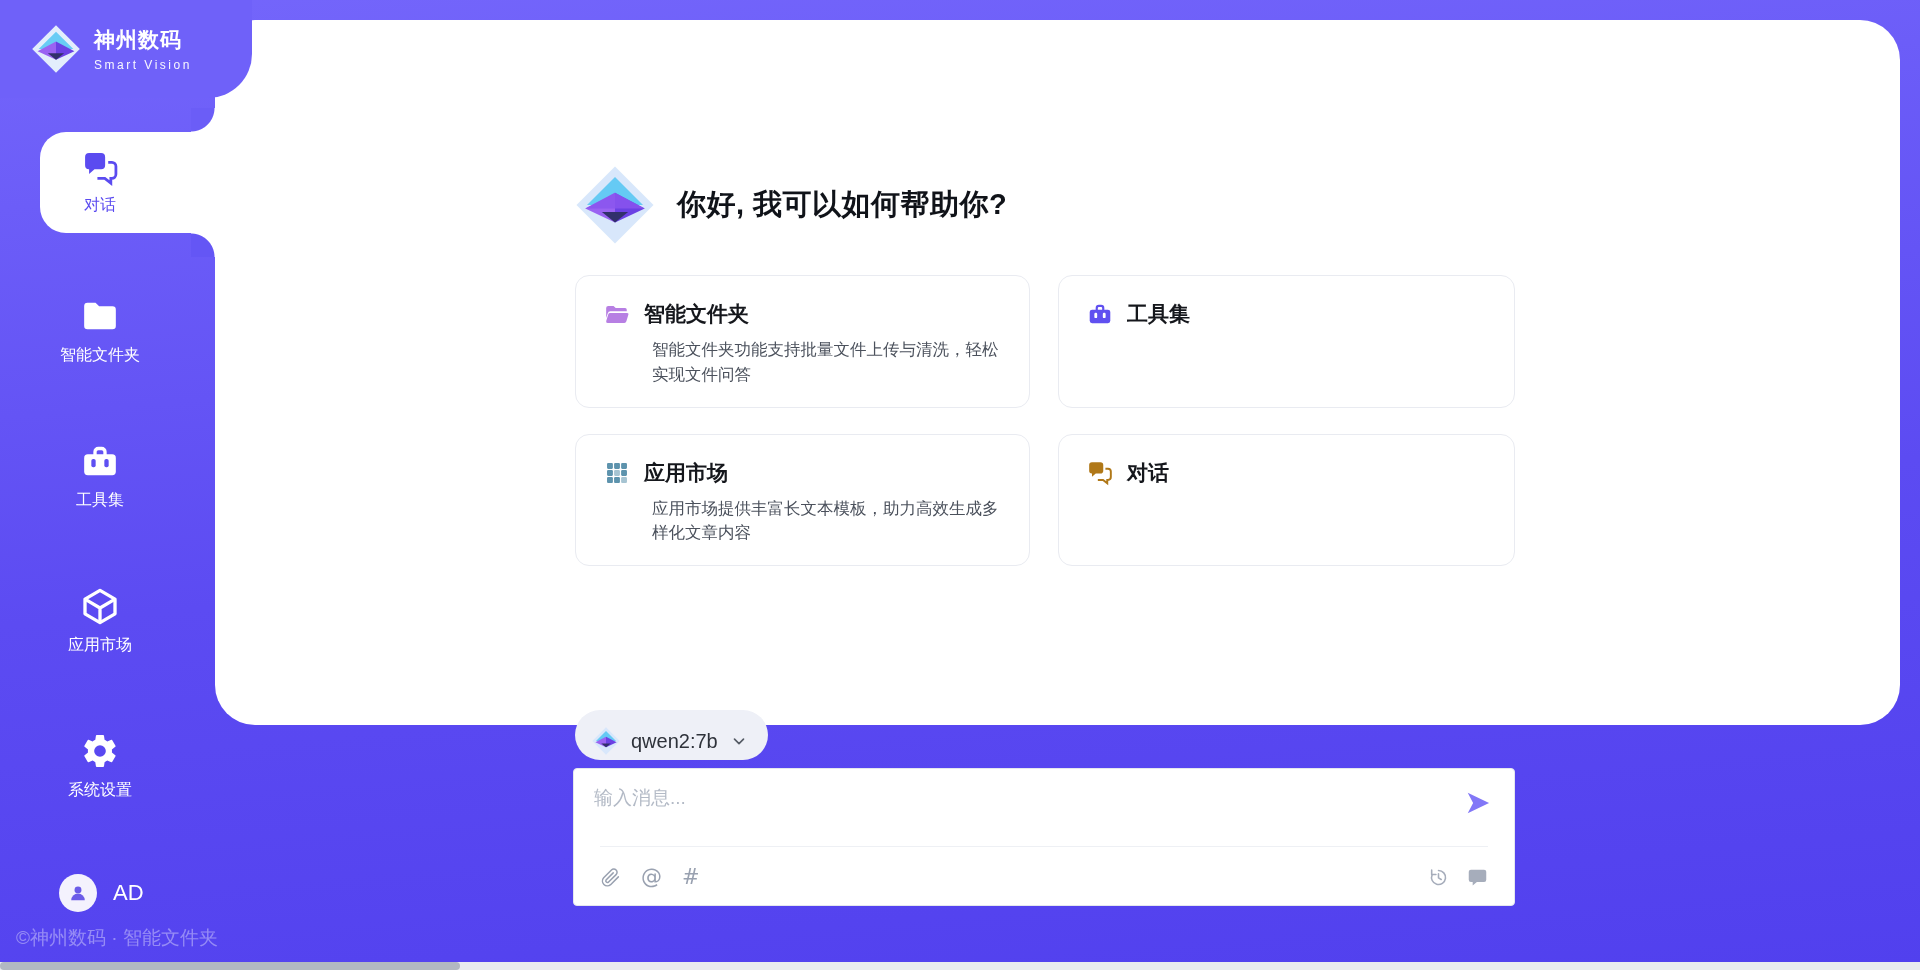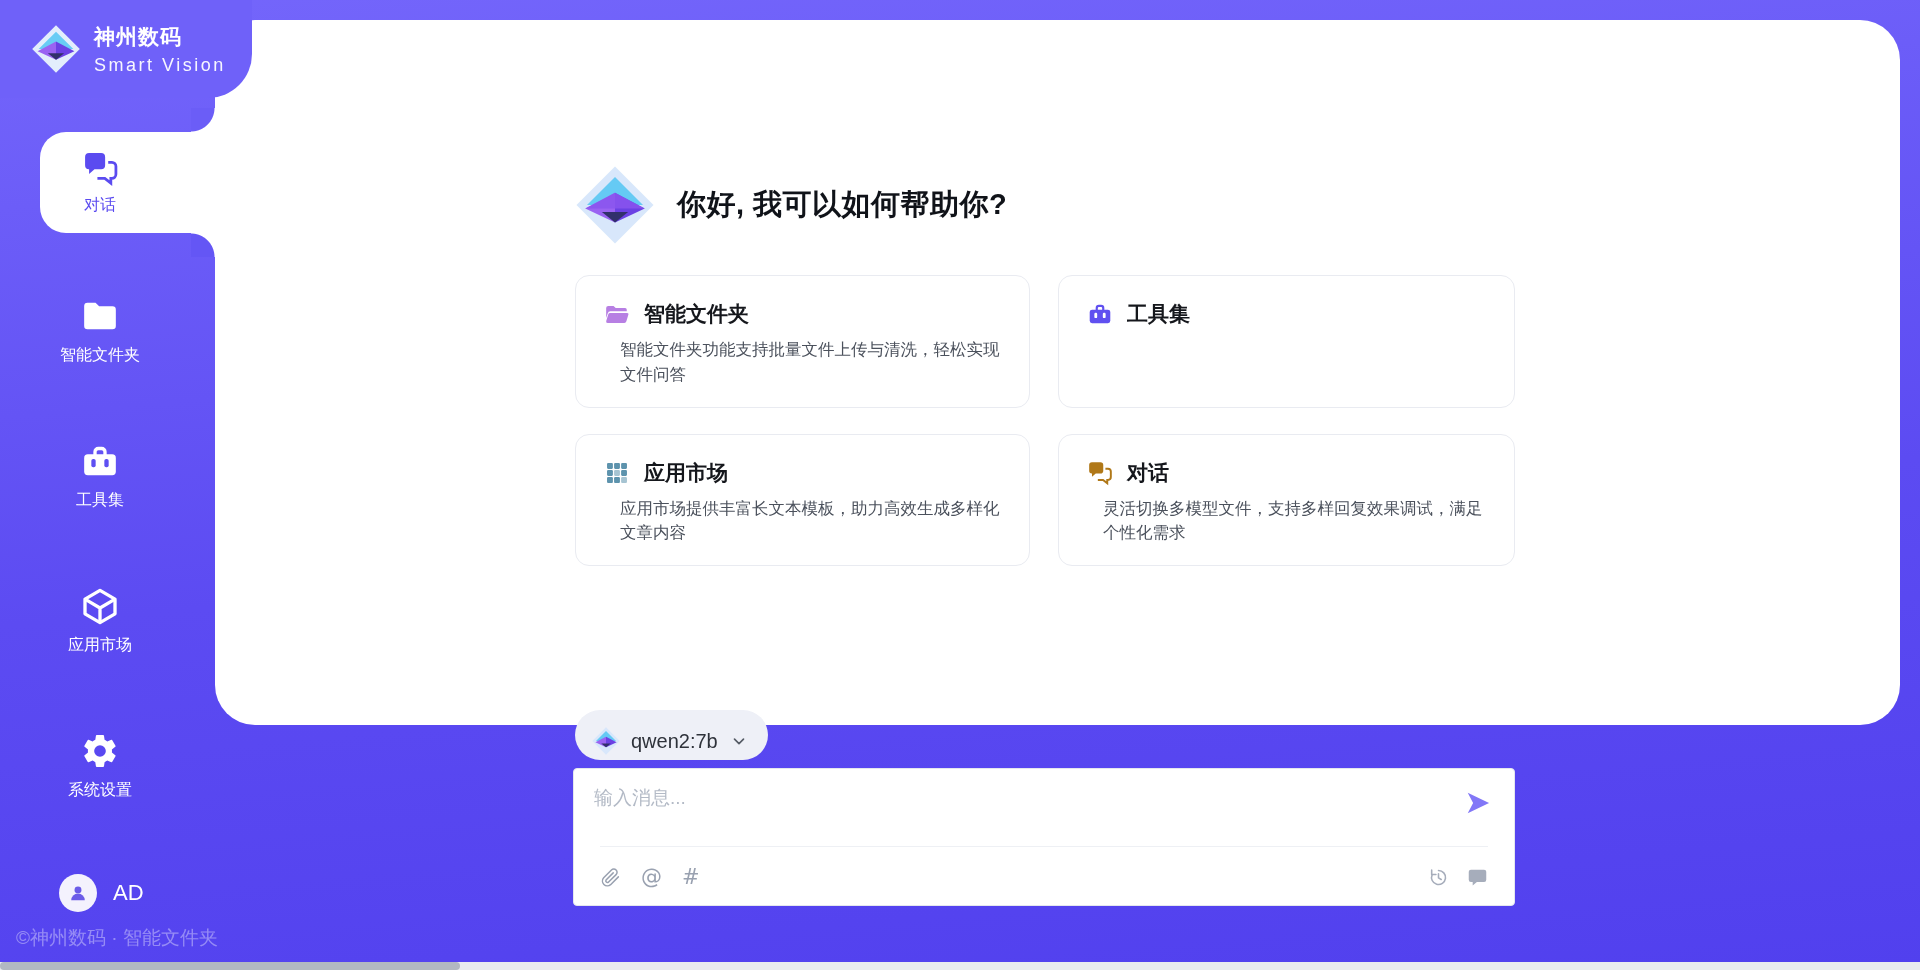--- a/index.html
+++ b/index.html
@@ -15,21 +15,21 @@
   .panel { position:absolute; left:215px; top:20px; width:1685px; height:705px;
            background:#ffffff; border-radius:40px; z-index:1; }
 
   
   .logo-block { position:absolute; left:0; top:0; width:252px; height:98px;
                 background:#6f61f9; border-bottom-right-radius:44px; z-index:3;
                 display:flex; align-items:center; padding-left:30px; }
   .logo-gem { width:52px; height:52px; }
   .brand-text { margin-left:12px; color:#fff; }
   .brand-name { font-size:21px; font-weight:bold; letter-spacing:1px; }
-  .brand-sub  { font-size:18px; letter-spacing:2.5px; margin-top:4px; opacity:.95; }
+  .brand-sub  { font-size:12px; letter-spacing:2.5px; margin-top:4px; opacity:.95; }
 
   .nav-item { position:absolute; left:30px; width:140px; z-index:2;
               display:flex; flex-direction:column; align-items:center; gap:9px;
               color:#ffffff; cursor:pointer; }
   .nav-item .nav-label { font-size:16px; }
   .nav-icon { width:40px; height:40px; color:#ffffff; }
 
   
   .tab-active { position:absolute; left:40px; top:132px; width:175px; height:101px;
                 background:#ffffff; border-radius:26px 0 0 26px; z-index:2;
@@ -55,21 +55,21 @@
   .greeting-text { font-size:29px; font-weight:bold; color:#101319; letter-spacing:.5px; }
 
   
   .cards { position:absolute; left:360px; top:255px;
            display:grid; grid-template-columns:455px 457px; gap:26px 28px; }
   .card { background:#fff; border:1px solid #e9ebf1; border-radius:14px;
           min-height:127px; padding:24px 26px 20px 28px; cursor:pointer; }
   .card-head { display:flex; align-items:center; gap:14px; }
   .card-icon { width:26px; height:26px; }
   .card-title { font-size:21px; font-weight:bold; color:#15171c; }
-  .card-desc { margin:9px 0 0 16px; font-size:16.5px; line-height:1.5; color:#4b515c; }
+  .card-desc { margin:9px 0 0 48px; font-size:16.5px; line-height:1.5; color:#4b515c; }
   .c-folder { color:#b77fe3; }
   .c-toolbox { color:#6050f0; --cut:#ffffff; }
   .c-grid { color:#5d93ad; }
   .c-chat { color:#b07818; }
   .nav-icon.toolbox-side { --cut:#5e50f2; }
 
   
   .model-pill { position:absolute; left:360px; top:690px; height:50px; border-radius:25px;
                 background:#eef0f7; display:inline-flex; align-items:center;
                 padding:12px 20px 0 16px; gap:10px; cursor:pointer; }
@@ -162,21 +162,20 @@
     </div>
 
     <div class="card">
       <div class="card-head">
         <svg class="card-icon c-chat" viewBox="0 0 24 24">
           <path d="M2 4.6A2.6 2.6 0 0 1 4.6 2h7.8A2.6 2.6 0 0 1 15 4.6v5.3a2.6 2.6 0 0 1-2.6 2.6H8.1l-3.5 3v-3h-.1A2.6 2.6 0 0 1 2 9.9z" fill="currentColor"></path>
           <path d="M17 8h2.4A2.6 2.6 0 0 1 22 10.6v5.2a2.6 2.6 0 0 1-2.6 2.6h-.7v3.1l-3.9-3.1H10" fill="none" stroke="currentColor" stroke-width="1.8"></path>
         </svg>
         <span class="card-title">对话</span>
       </div>
-      <div class="card-desc">灵活切换多模型文件，支持多样回复效果调试，满足个性化需求</div>
     </div>
   </div>
 
   <div class="model-pill">
     <svg class="model-gem" viewBox="0 0 96 96">
       <polygon points="48,4 92,48 48,92 4,48" fill="#d8e7fb"></polygon>
       <polygon points="48,16 80,48 16,48" fill="#49c3f2" opacity="0.8"></polygon>
       <polygon points="48,34 14,52 48,68" fill="#9a63f2"></polygon>
       <polygon points="48,34 82,52 48,68" fill="#6b41e4"></polygon>
       <polygon points="48,68 63,56 33,56" fill="#31306b"></polygon>

